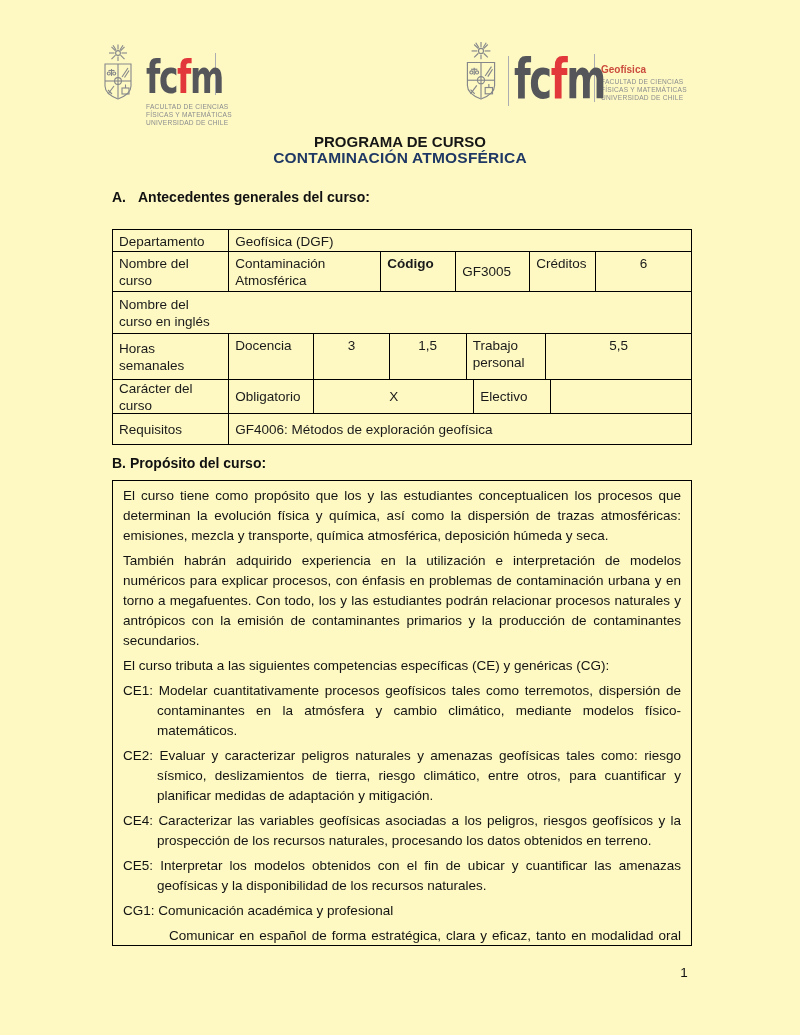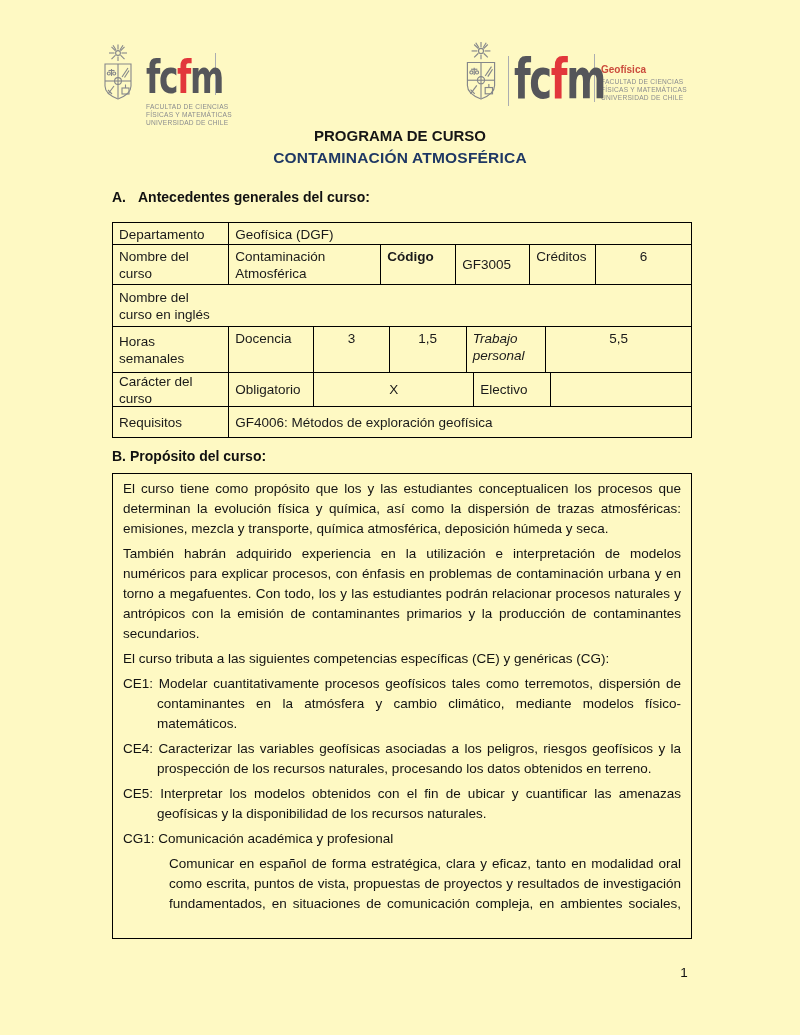--- a/index.html
+++ b/index.html
@@ -25,54 +25,54 @@
   .logo-left .wm { width:66px; height:46px; }
   .logo-left .wm-inner { font-size:47px; }
   .logo-right .wm { width:76px; height:55px; }
   .logo-right .wm-inner { font-size:55px; }
   .v-div { width:1px; background:#ABADB0; flex:0 0 auto; }
   .caption { font-size:6.6px; line-height:8px; letter-spacing:0.25px; color:#8A8C8F; white-space:nowrap; }
   .logo-left .caption { margin-top:4px; }
   .dept-label { font-size:10px; font-weight:700; color:#CB4B3C; margin-bottom:3px; }
 
   
-  .title1 { position:absolute; top:127px; left:0; width:100%; text-align:center;
+  .title1 { position:absolute; top:133px; left:0; width:100%; text-align:center;
             font-size:15px; font-weight:700; color:#161616; }
   .title2 { position:absolute; top:149px; left:0; width:100%; text-align:center;
             font-size:15.5px; font-weight:700; color:#1F3864; letter-spacing:0.2px; }
 
   
   .content { position:absolute; left:112px; top:189px; width:580px; }
   .sec-heading { font-size:14px; font-weight:700; color:#111; }
   .sec-prefix-a { display:inline-block; min-width:26px; }
   .sec-prefix-b { display:inline-block; min-width:18px; }
 
   
-  .gtable { margin-top:17px; border:1.4px solid #000; }
+  .gtable { margin-top:24px; border:1.4px solid #000; }
   .t-row { display:flex; border-bottom:1px solid #000; }
   .t-row:last-child { border-bottom:none; }
   .t-cell { border-right:1px solid #000; padding:3px 6px; font-size:13.5px; line-height:17px;
             overflow:hidden; display:flex; align-items:flex-start; }
   .t-cell:last-child { border-right:none; }
   .vc { align-items:center; }           
   .hc { justify-content:center; text-align:center; } 
   .italic { font-style:italic; }
   .r1 { height:22px; } .r2 { height:40px; } .r3 { height:42px; }
   .r4 { height:46px; } .r5 { height:34px; } .r6 { height:30px; }
   .w-label { width:20.1%; flex:0 0 auto; }
   .rest { flex:1 1 auto; }
   .r2 .c-name { width:26.3%; flex:0 0 auto; }
   .r2 .c-codl { width:13.0%; flex:0 0 auto;font-weight:bold; }
   .r2 .c-codv { width:12.8%; flex:0 0 auto; }
   .r2 .c-crel { width:11.4%; flex:0 0 auto; }
   .r4 .c1 { width:14.7%; flex:0 0 auto; }
   .r4 .c2 { width:13.1%; flex:0 0 auto; }
   .r4 .c3 { width:14.9%; flex:0 0 auto; }
   .r4 .c4 { width:13.3%; flex:0 0 auto; }
-  .r4 .c5 { width:13.8%; flex:0 0 auto;font-style:italic; }
+  .r4 .c5 { width:13.8%; flex:0 0 auto; }
   .r5 .c1 { width:14.7%; flex:0 0 auto; }
   .r5 .c2 { width:27.7%; flex:0 0 auto; }
   .r5 .c3 { width:13.3%; flex:0 0 auto; }
 
   
   .purpose-heading { margin-top:10px; }
   .purpose-box {
     margin-top:9px; border:1.6px solid #000; height:466px; overflow:hidden;
     padding:5px 10px; font-size:13.5px; line-height:20px; text-align:justify; color:#131313;
   }
@@ -237,20 +237,23 @@
 
     <div class="purpose-box">
       <p>El curso tiene como propósito que los y las estudiantes conceptualicen los procesos que determinan la evolución física y química, así como la dispersión de trazas atmosféricas: emisiones, mezcla y transporte, química atmosférica, deposición húmeda y seca.</p>
       <p>También habrán adquirido experiencia en la utilización e interpretación de modelos numéricos para explicar procesos, con énfasis en problemas de contaminación urbana y en torno a megafuentes. Con todo, los y las estudiantes podrán relacionar procesos naturales y antrópicos con la emisión de contaminantes primarios y la producción de contaminantes secundarios.</p>
       <p>El curso tributa a las siguientes competencias específicas (CE) y genéricas (CG):</p>
 
       <p class="comp">
         <span>CE1:</span> <span>Modelar cuantitativamente procesos geofísicos tales como terremotos, dispersión de contaminantes en la atmósfera y cambio climático, mediante modelos físico-matemáticos.</span>
       </p>
       <p class="comp">
+        <span>CE2:</span> <span>Evaluar y caracterizar peligros naturales y amenazas geofísicas tales como: riesgo sísmico, deslizamientos de tierra, riesgo climático, entre otros, para cuantificar y planificar medidas de adaptación y mitigación.</span>
+      </p>
+      <p class="comp">
         <span>CE4:</span> <span>Caracterizar las variables geofísicas asociadas a los peligros, riesgos geofísicos y la prospección de los recursos naturales, procesando los datos obtenidos en terreno.</span>
       </p>
       <p class="comp">
         <span>CE5:</span> <span>Interpretar los modelos obtenidos con el fin de ubicar y cuantificar las amenazas geofísicas y la disponibilidad de los recursos naturales.</span>
       </p>
       <p class="comp">
         <span>CG1:</span> <span>Comunicación académica y profesional</span>
       </p>
 
       <p class="cg-detail">Comunicar en español de forma estratégica, clara y eficaz, tanto en modalidad oral como escrita, puntos de vista, propuestas de proyectos y resultados de investigación fundamentados, en situaciones de comunicación compleja, en ambientes sociales,</p>

